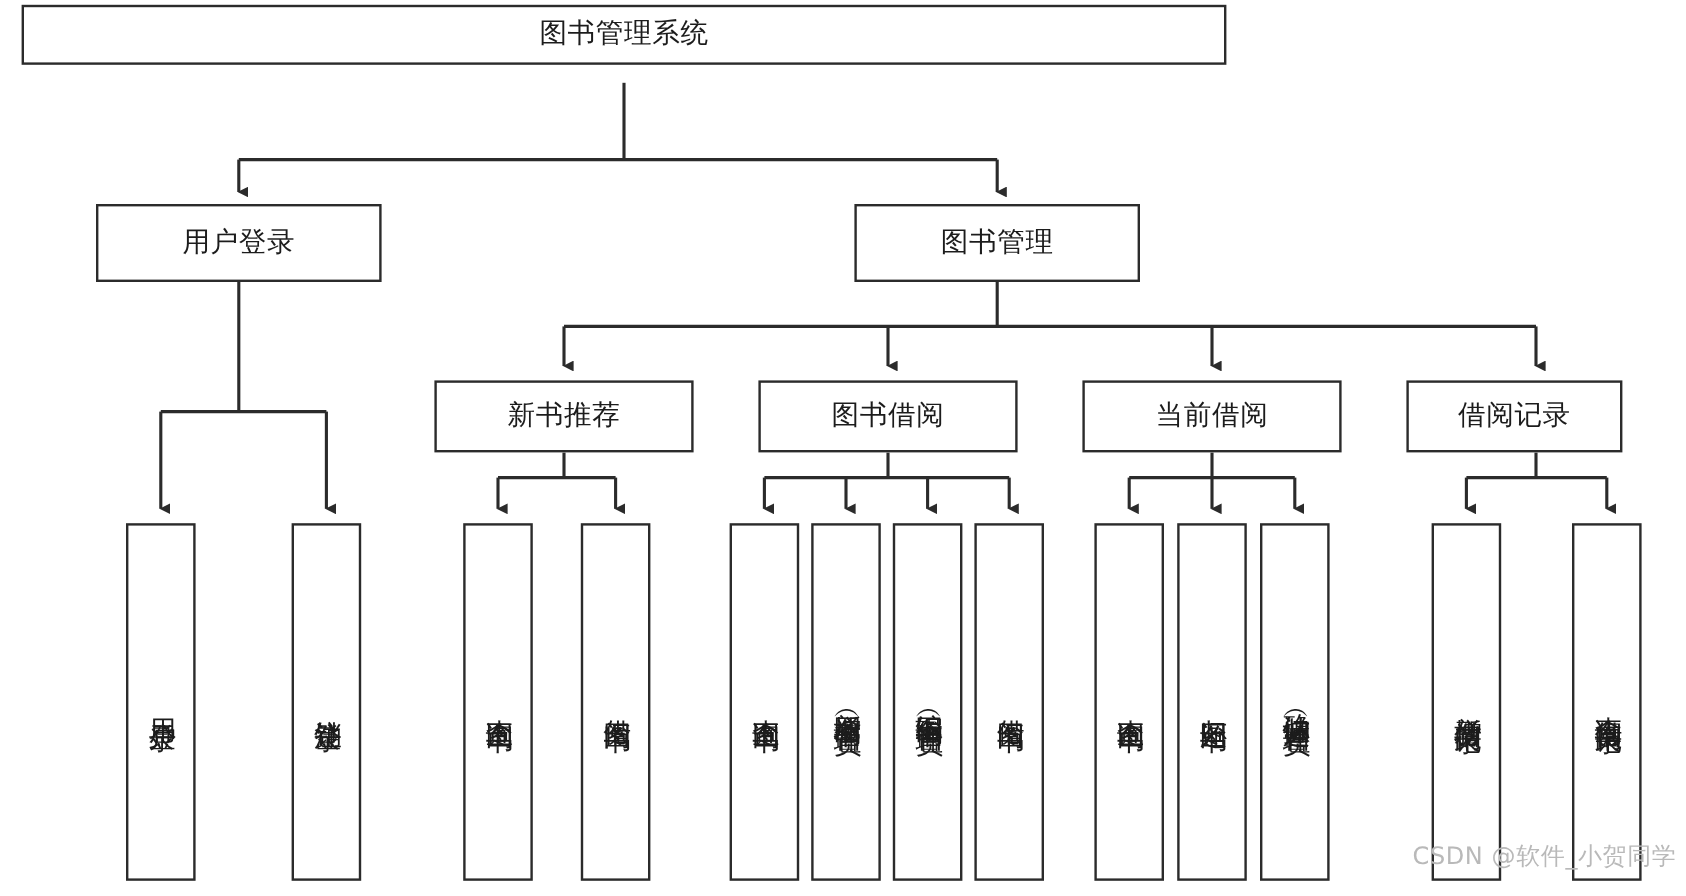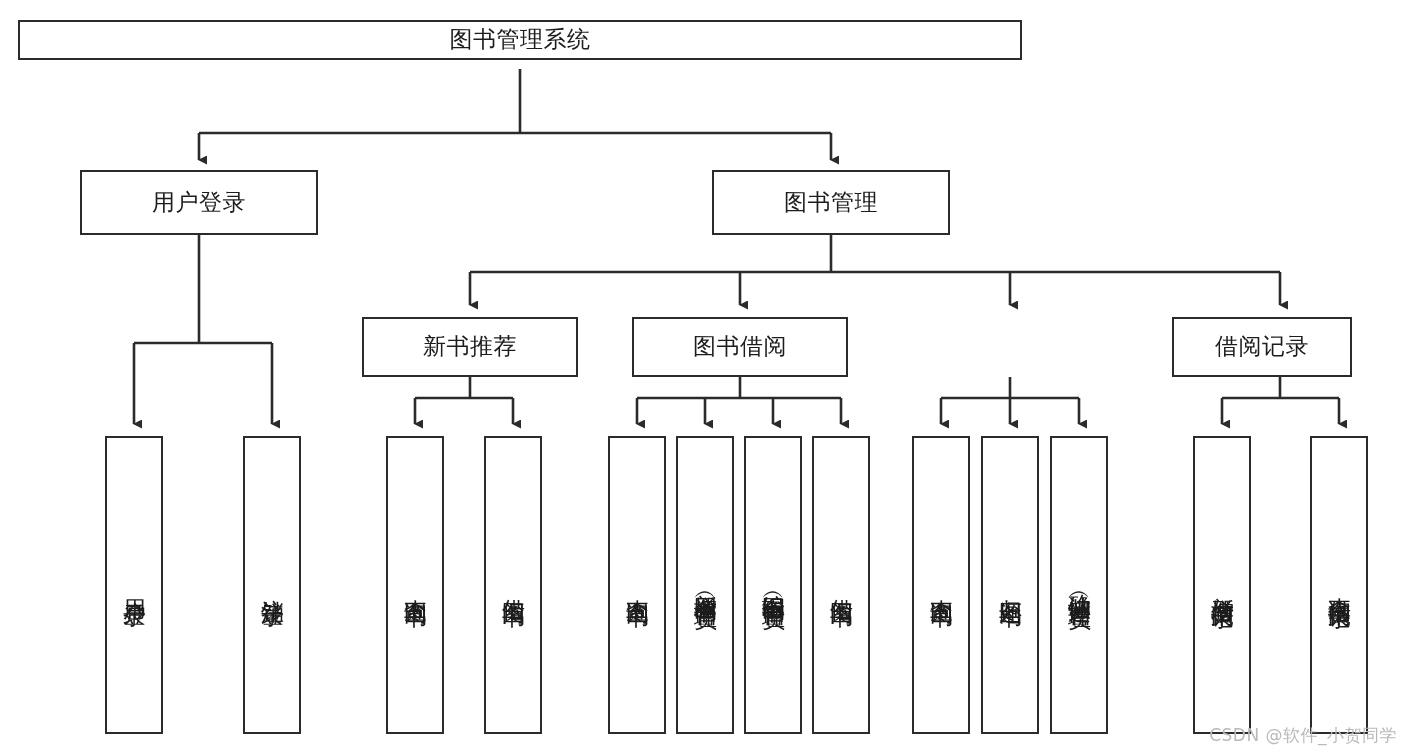--- a/index.html
+++ b/index.html
@@ -48,22 +48,22 @@
     writing-mode: vertical-rl;
     text-orientation: upright;
     font-size: 23px;
     letter-spacing: 2px;
     max-height: 280px;
   }
   .node.root .label { font-size: 23px; }
   .watermark {
     position: absolute;
     right: 8px;
-    bottom: 0;
-    font-size: 17px;
+    bottom: 20px;
+    font-size: 20px;
     color: #b9b9b9;
     white-space: nowrap;
     letter-spacing: 0.5px;
   }
 </style>
 </head>
 <body>
 
 <div id="diagram-root">
 
@@ -110,36 +110,39 @@
       <path d="M1010,398 L1010,424" marker-end="url(#arrowhead)"></path>
       <path d="M1079,398 L1079,424" marker-end="url(#arrowhead)"></path>
 
       <path d="M1280,377 L1280,398"></path>
       <path d="M1222,398 L1339,398"></path>
       <path d="M1222,398 L1222,424" marker-end="url(#arrowhead)"></path>
       <path d="M1339,398 L1339,424" marker-end="url(#arrowhead)"></path>
     </g>
   </svg>
 
-  <div class="node horizontal root" style="left:18px; top:20px; width:1004px; height:40px;">
+  <div class="node horizontal root" style="left:18px; top:4px; width:1004px; height:50px;">
     <span class="label">图书管理系统</span>
   </div>
 
   <div class="node horizontal" style="left:80px; top:170px; width:238px; height:65px;">
     <span class="label">用户登录</span>
   </div>
   <div class="node horizontal" style="left:712px; top:170px; width:238px; height:65px;">
     <span class="label">图书管理</span>
   </div>
 
   <div class="node horizontal" style="left:632px; top:317px; width:216px; height:60px;">
     <span class="label">图书借阅</span>
   </div>
   <div class="node horizontal" style="left:362px; top:317px; width:216px; height:60px;">
     <span class="label">新书推荐</span>
+  </div>
+  <div class="node horizontal" style="left:902px; top:317px; width:216px; height:60px;">
+    <span class="label">当前借阅</span>
   </div>
   <div class="node horizontal" style="left:1172px; top:317px; width:180px; height:60px;">
     <span class="label">借阅记录</span>
   </div>
 
   <div class="node vertical" style="left:105px; top:436px; width:58px; height:298px;">
     <span class="label">用户登录</span>
   </div>
   <div class="node vertical" style="left:243px; top:436px; width:58px; height:298px;">
     <span class="label">注销登录</span>

